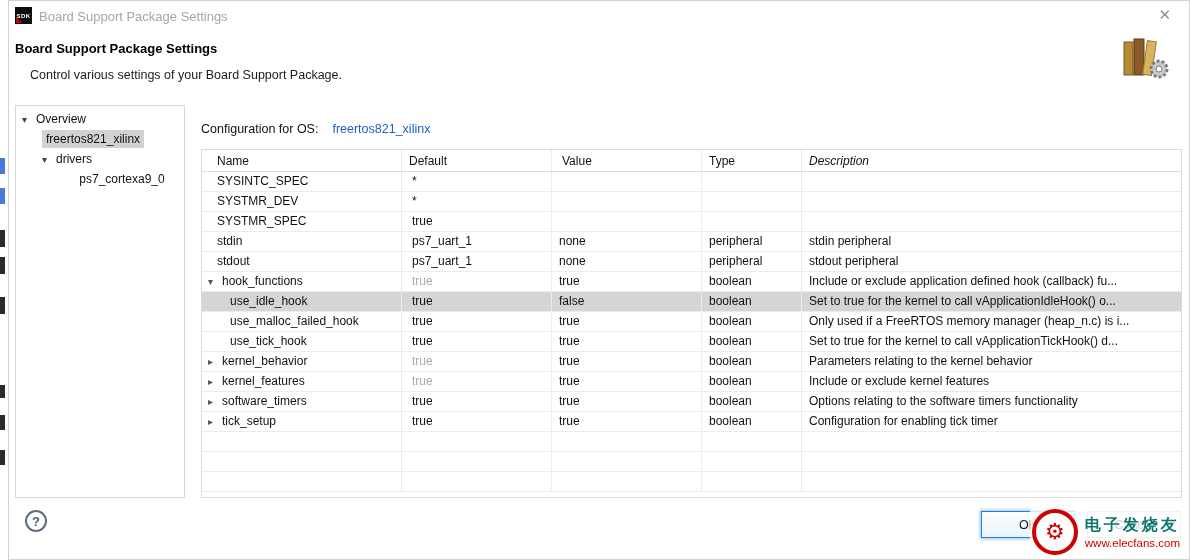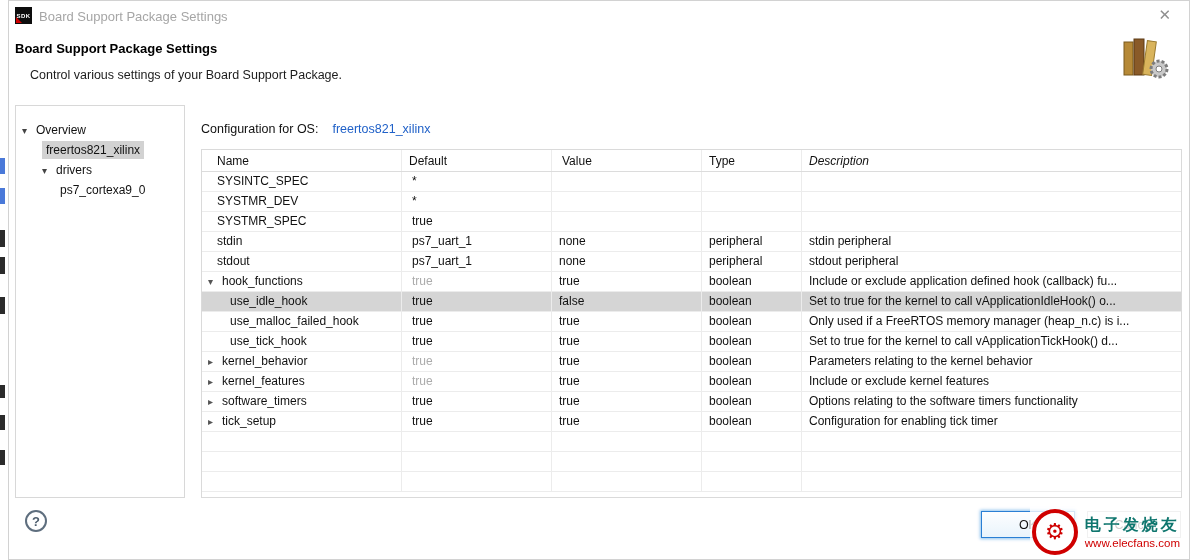--- a/index.html
+++ b/index.html
@@ -31,26 +31,26 @@
   .close-btn { position: absolute; right: 18px; top: 6px; font-size: 15px; color: #8f8f8f; cursor: pointer; line-height: 16px; }
 
   
   .hdr-title { position: absolute; left: 6px; top: 40px; font-size: 13px; font-weight: bold; color: #000; }
   .hdr-sub   { position: absolute; left: 9px; top: 67px; font-size: 12.5px; color: #1c1c1c; margin-left: 12px; }
   .books-icon { position: absolute; right: 16px; top: 34px; width: 56px; height: 48px; }
 
   
   .tree-panel {
     position: absolute; left: 6px; top: 104px; width: 170px; height: 393px;
-    border: 1px solid #d8d8d8; background: #fff; padding-top: 14px; overflow: hidden;
+    border: 1px solid #d8d8d8; background: #fff; padding-top: 3px; overflow: hidden;
   }
   .tree-item { height: 20px; line-height: 20px; font-size: 12px; color: #111; white-space: nowrap; cursor: default; }
   .tree-item.lvl0 { padding-left: 6px; }
   .tree-item.lvl1 { padding-left: 26px; }
-  .tree-item.lvl2 { padding-left: 44px; }
+  .tree-item.lvl2 { padding-left: 44px; text-align: center; }
   .tw { display: inline-block; width: 14px; font-size: 10px; color: #444; }
   .tl.sel { background: #d2d2d2; padding: 2px 4px; }
 
   
   .config-line { position: absolute; left: 192px; top: 121px; font-size: 12.5px; color: #111; white-space: nowrap; }
   .os-link { color: #2061c8; margin-left: 14px; cursor: pointer; }
 
   
   .table {
     position: absolute; left: 192px; top: 148px; width: 981px; height: 349px;

